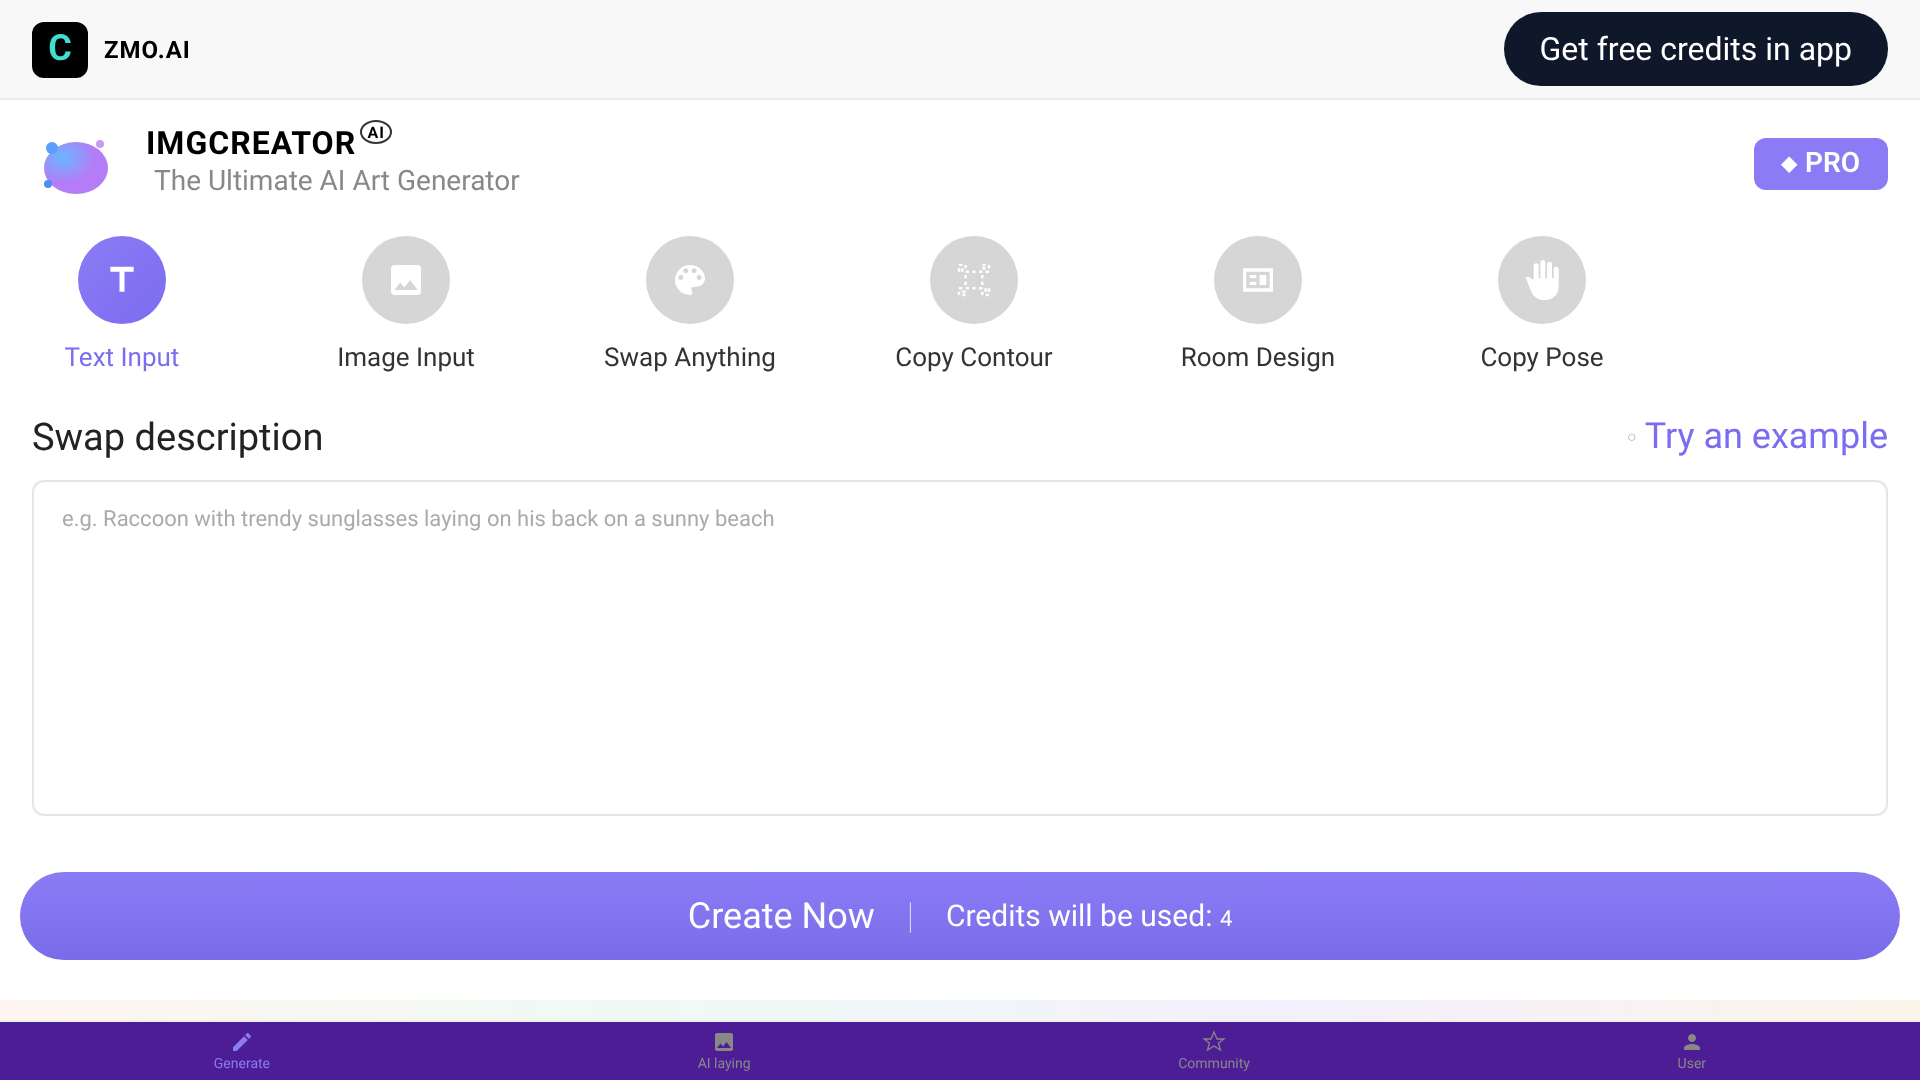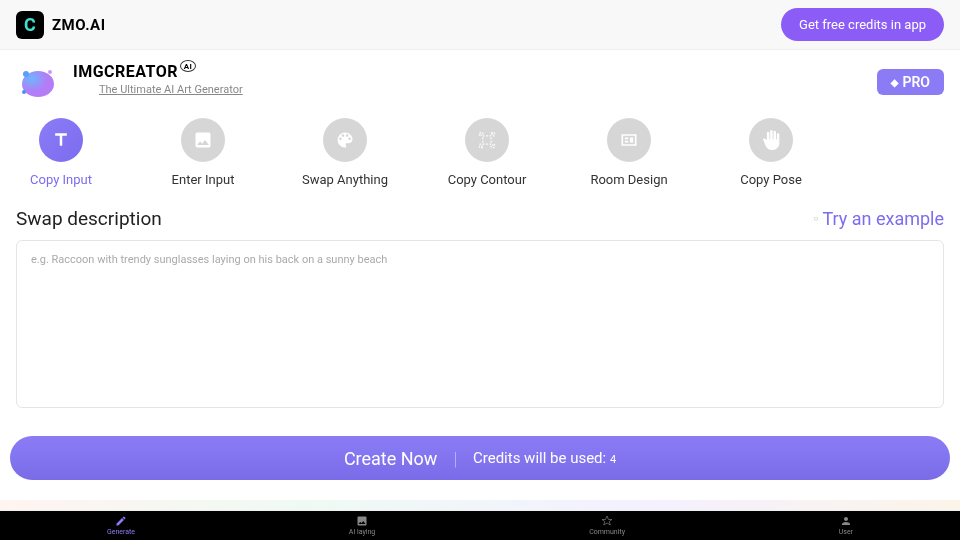--- a/index.html
+++ b/index.html
@@ -2,32 +2,32 @@
 <html><head>
 <meta charset="utf-8">
 <style>
 * { margin: 0; padding: 0; box-sizing: border-box; font-family: -apple-system, BlinkMacSystemFont, "Segoe UI", Roboto, sans-serif; }
 body { width: 960px; height: 540px; background: #fff; overflow: hidden; position: relative; }
 
 
 .topbar { height: 50px; background: #f8f8f8; display: flex; align-items: center; padding: 0 16px; justify-content: space-between; border-bottom: 1px solid #eee; }
 .topbar-left { display: flex; align-items: center; gap: 8px; }
 .logo-sq { width: 28px; height: 28px; background: #000; border-radius: 6px; display: flex; align-items: center; justify-content: center; color: #40e0d0; font-weight: bold; font-size: 18px; }
-.zmo { font-size: 15px; font-weight: bold; letter-spacing: 0.5px; }
-.credits-btn { background: #8b5cf6; color: #fff; border-radius: 20px; padding: 9px 18px; font-size: 13px; cursor: pointer; }
+.zmo { font-size: 12px; font-weight: bold; letter-spacing: 0.5px; }
+.credits-btn { background: #0f172a; color: #fff; border-radius: 20px; padding: 9px 18px; font-size: 16px; cursor: pointer; }
 
 
 .header-row { display: flex; justify-content: space-between; align-items: center; padding: 12px 16px 4px 16px; }
 .brand { display: flex; align-items: flex-start; gap: 17px; }
 .brand-blob { width: 40px; height: 40px; position: relative; }
 .blob-svg { width: 100%; height: 100%; }
 .brand-text { display: flex; flex-direction: column; }
 .brand-title { font-size: 16px; font-weight: 700; letter-spacing: 0.5px; display: flex; align-items: flex-start; }
 .ai-sup { font-size: 8px; border: 1px solid #333; border-radius: 50%; width: 16px; height: 12px; display: inline-flex; align-items: center; justify-content: center; margin-left: 2px; position: relative; top: -2px; }
-.brand-sub { font-size: 11px; color: #888; margin-top: 2px; margin-left: 26px; text-decoration: underline; }
+.brand-sub { font-size: 14px; color: #888; margin-top: 2px; margin-left: 4px; }
 .pro-btn { background: #8b7cf6; color: #fff; border-radius: 6px; padding: 5px 14px; font-size: 14px; font-weight: 600; display: flex; align-items: center; gap: 4px; cursor: pointer; }
 .diamond { font-size: 10px; }
 
 
 .tabs { display: flex; gap: 52px; padding: 12px 16px 20px 16px; }
 .tab { display: flex; flex-direction: column; align-items: center; gap: 10px; cursor: pointer; width: 90px; }
 .tab-icon { width: 44px; height: 44px; border-radius: 50%; background: #d6d6d6; display: flex; align-items: center; justify-content: center; color: #fff; }
 .tab-icon.active { background: linear-gradient(135deg, #8b7cf6, #7c6cf0); }
 .tab-label { font-size: 13px; color: #333; }
 .tab-label.active { color: #7c6cf0; }
@@ -43,21 +43,21 @@
 .desc-placeholder { font-size: 11px; color: #aaa; }
 
 
 .create-row { padding: 28px 10px 6px 10px; }
 .create-btn { background: linear-gradient(to bottom, #8b7cf6, #7a6ce8); color: #fff; border-radius: 24px; height: 44px; display: flex; align-items: center; justify-content: center; gap: 16px; font-size: 18px; cursor: pointer; }
 .create-sep { font-weight: 100; opacity: 0.8; }
 .credits-text { font-size: 15px; }
 .credits-num { font-size: 11px; }
 
 
-.bottom-nav { position: absolute; bottom: 0; left: 0; right: 0; height: 30px; background: #000000; border-top: 1px solid #eee; display: flex; justify-content: space-around; align-items: center; }
+.bottom-nav { position: absolute; bottom: 0; left: 0; right: 0; height: 30px; background: #4c1d95; border-top: 1px solid #eee; display: flex; justify-content: space-around; align-items: center; }
 .nav-item { display: flex; flex-direction: column; align-items: center; font-size: 7px; color: #888; cursor: pointer; gap: 1px; }
 .nav-item.active { color: #8b7cf6; }
 .nav-item svg { width: 12px; height: 12px; fill: currentColor; }
 
 
 .bg-strip { position: absolute; left: 0; right: 0; bottom: 26px; height: 14px; background: linear-gradient(90deg, #ffe0d5, #d0f0e0, #e0d5ff, #f5e0c0); opacity: 0.35; z-index: -1; }
 </style>
 </head>
 <body>
 
@@ -99,29 +99,29 @@
   </div>
 </div>
 
 <div class="tabs">
   <div class="tab">
     <div class="tab-icon active">
       <svg viewBox="0 0 24 24">
           <path d="M5 4v3h5.5v12h3V7H19V4z"></path>
         </svg>
     </div>
-    <div class="tab-label active">Copy Input</div>
+    <div class="tab-label active">Text Input</div>
   </div>
   <div class="tab">
     <div class="tab-icon">
       <svg viewBox="0 0 24 24">
           <path d="M21 19V5c0-1.1-.9-2-2-2H5c-1.1 0-2 .9-2 2v14c0 1.1.9 2 2 2h14c1.1 0 2-.9 2-2zM8.5 13.5l2.5 3 3.5-4.5 4.5 6H5l3.5-4.5z"></path>
         </svg>
     </div>
-    <div class="tab-label">Enter Input</div>
+    <div class="tab-label">Image Input</div>
   </div>
   <div class="tab">
     <div class="tab-icon">
       <svg viewBox="0 0 24 24">
           <path d="M12 3a9 9 0 100 18c.83 0 1.5-.67 1.5-1.5 0-.39-.15-.74-.39-1.01-.23-.26-.38-.61-.38-.99 0-.83.67-1.5 1.5-1.5H16c2.76 0 5-2.24 5-5 0-4.42-4.03-8-9-8zm-5.5 9c-.83 0-1.5-.67-1.5-1.5S5.67 9 6.5 9 8 9.67 8 10.5 7.33 12 6.5 12zm3-4C8.67 8 8 7.33 8 6.5S8.67 5 9.5 5s1.5.67 1.5 1.5S10.33 8 9.5 8zm5 0c-.83 0-1.5-.67-1.5-1.5S13.67 5 14.5 5s1.5.67 1.5 1.5S15.33 8 14.5 8zm3 4c-.83 0-1.5-.67-1.5-1.5S16.67 9 17.5 9s1.5.67 1.5 1.5-.67 1.5-1.5 1.5z"></path>
         </svg>
     </div>
     <div class="tab-label">Swap Anything</div>
   </div>
   <div class="tab">

